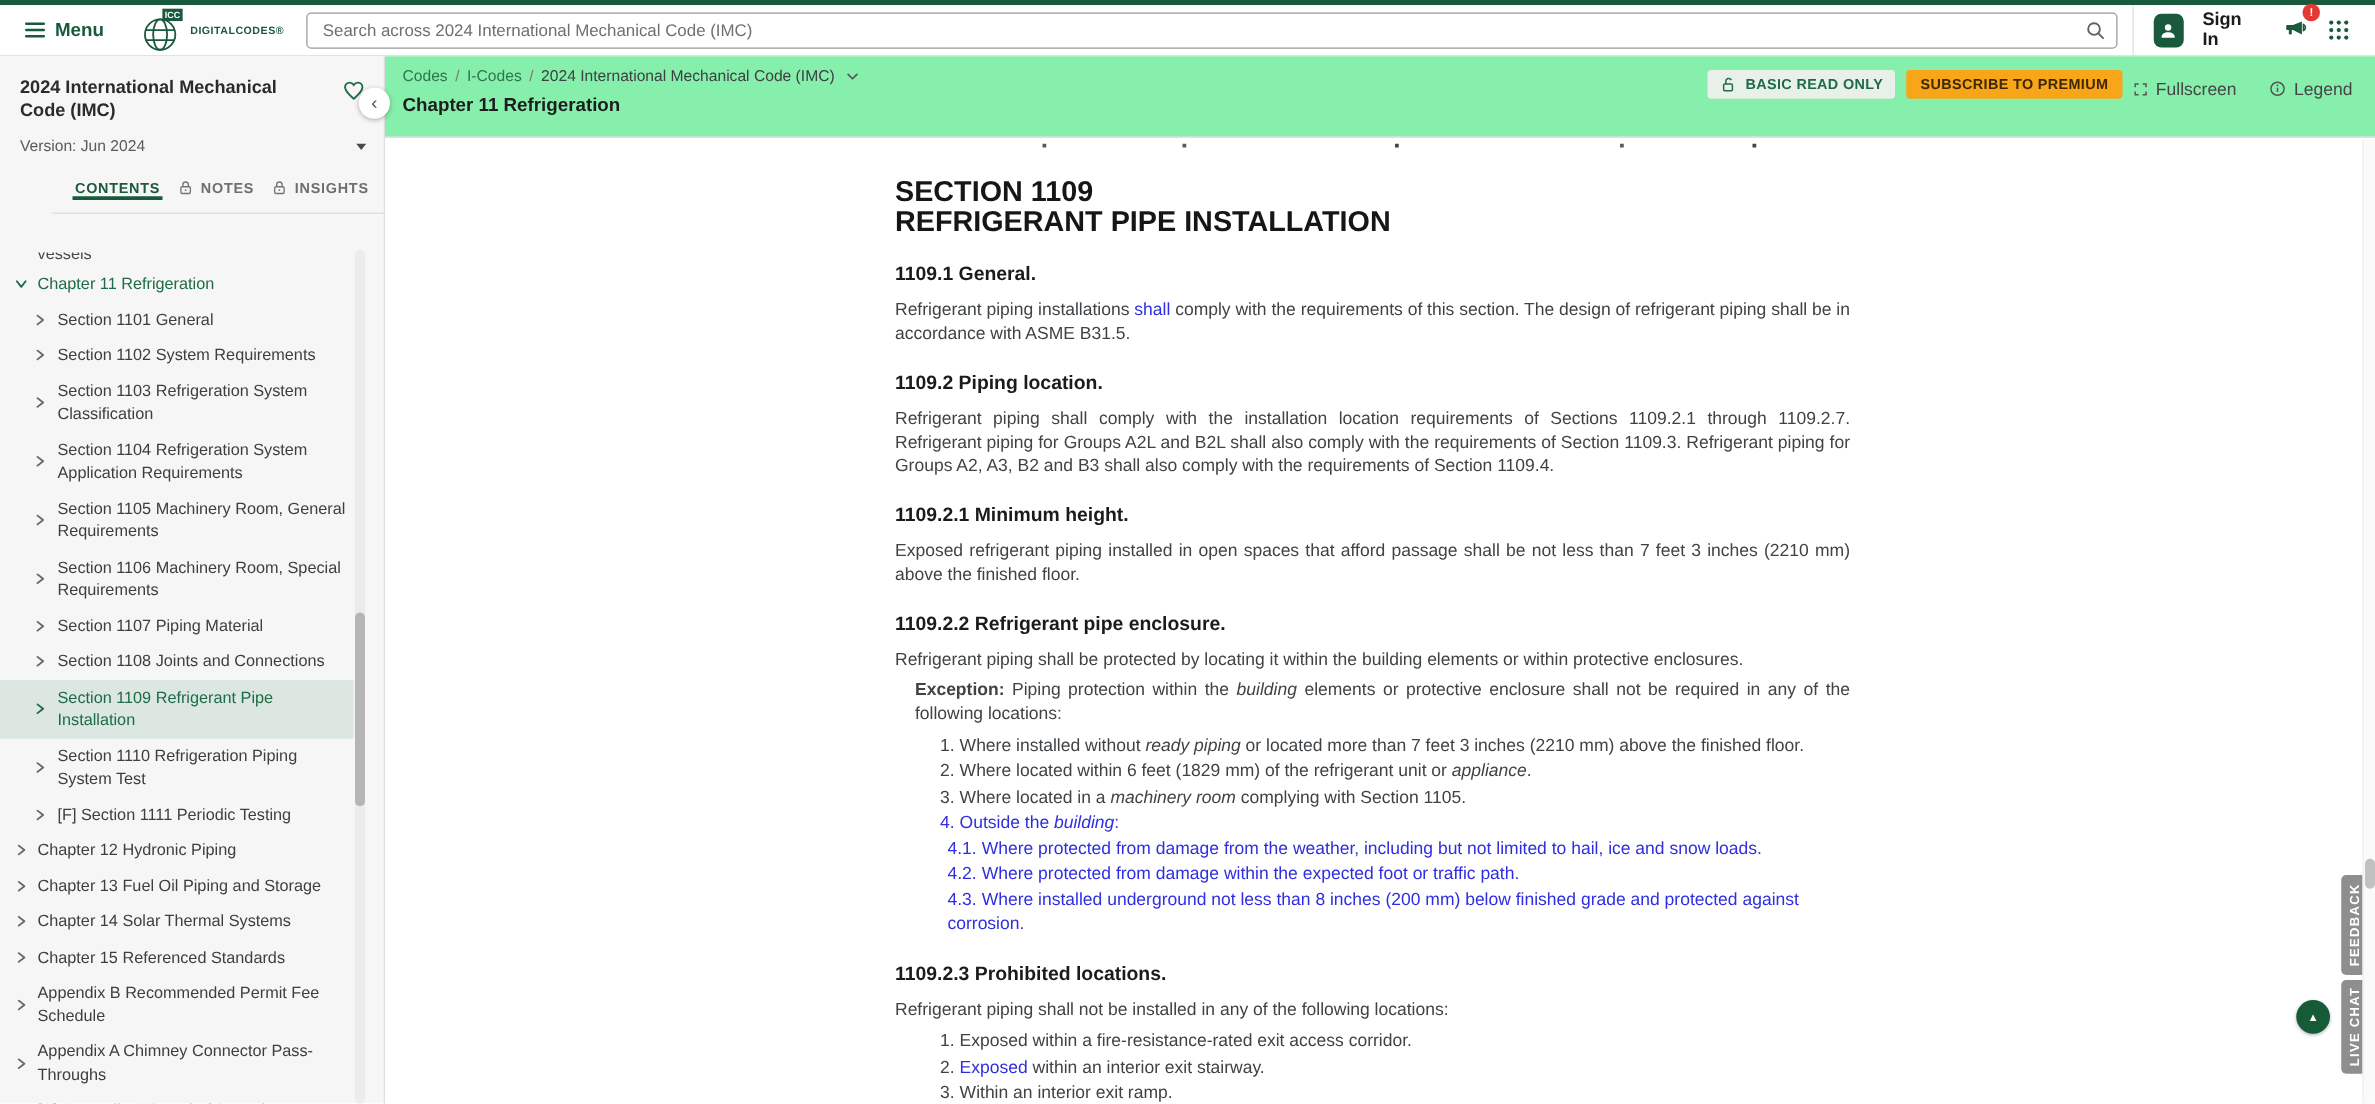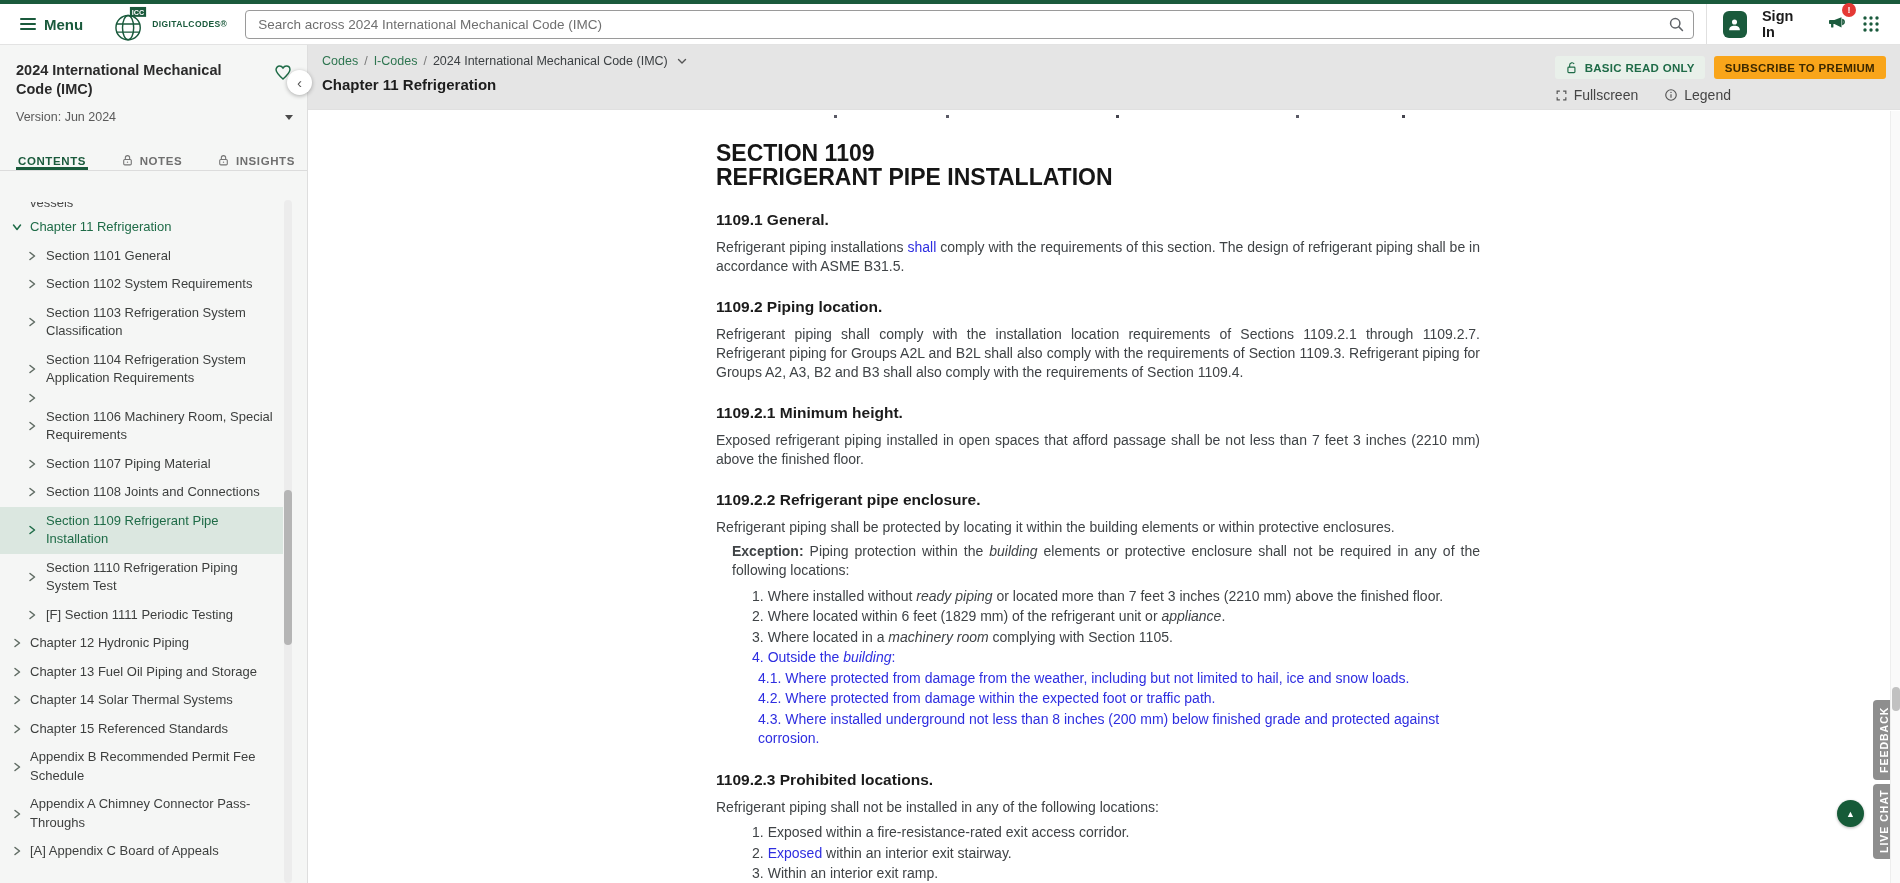--- a/index.html
+++ b/index.html
@@ -28,21 +28,21 @@
   .grid-btn { cursor:pointer; display:flex; margin-right:20px; }
 
   
   .sidebar { position:absolute; left:0; top:45px; bottom:0; width:308px; background:#f5f6f5; border-right:1px solid #dedede; overflow:hidden; }
   .sb-head { padding:16px 14px 0 16px; }
   .sb-title-row { display:flex; justify-content:space-between; align-items:flex-start; }
   .sb-title { width:235px; font-size:14.5px; font-weight:700; color:#2b2b2b; line-height:19px; }
   .heart { cursor:pointer; margin-top:2px; }
   .sb-version { margin-top:11px; font-size:12.5px; color:#5a5a5a; display:flex; align-items:center; gap:7px; cursor:pointer;justify-content:space-between; }
   .caret-down { width:0; height:0; border-left:4.5px solid transparent; border-right:4.5px solid transparent; border-top:5px solid #4a4a4a; display:inline-block; }
-  .sb-tabs { display:flex; align-items:flex-end; height:37px; margin-top:10px; border-bottom:1px solid #dcdcdc; padding:0 10px 0 16px; justify-content:space-between; }
+  .sb-tabs { display:flex; align-items:center; height:37px; margin-top:10px; border-bottom:1px solid #dcdcdc; padding:0 10px 0 16px; justify-content:space-between;margin-left:42px; }
   .sb-tab { display:flex; align-items:center; gap:6px; font-size:11.5px; font-weight:700; letter-spacing:.6px; color:#6f6f6f; cursor:pointer; border-bottom:3px solid transparent; padding:0 2px; }
   .sb-tab.active { color:var(--accent-green,#1a5a3c); border-bottom-color:var(--accent-green,#1a5a3c); }
   .sb-tree { position:absolute; left:0; right:24px; top:155px; bottom:0; overflow:hidden; padding-top:2px; }
   .trow { position:relative; padding:5px 6px 5px 30px; font-size:13px; line-height:18.5px; color:#3d3f3e; cursor:pointer; }
   .trow.lvl1 { padding-left:46px; }
   .trow .chev { position:absolute; left:11px; top:50%; transform:translateY(-50%); color:#5f6b63; display:flex; }
   .trow.lvl1 .chev { left:26px; }
   .chev-svg { width:12px; height:12px; }
   .chev-svg.down { transform:rotate(90deg); }
   .trow.grn { color:#1e6b47; }
@@ -51,29 +51,29 @@
   .trow.sel .chev { color:#1e6b47; }
   .trow.part { height:11px; overflow:hidden; padding:0 0 0 30px; color:#4a4a4a; }
   .trow.part .tlabel { display:block; margin-top:-8px; }
   .sb-scroll-track { position:absolute; right:15px; top:155px; bottom:0; width:8px; background:#ececec; border-radius:4px; }
   .sb-thumb { position:absolute; left:0; width:8px; height:155px; top:290px; background:#b5b5b5; border-radius:4px; cursor:pointer; }
 
   .collapse-btn { position:absolute; left:287px; top:70px; width:25px; height:25px; border-radius:50%; background:#fff; border:none; box-shadow:0 1px 4px rgba(0,0,0,.3); color:#555; font-size:15px; line-height:23px; cursor:pointer; z-index:5; }
 
   
   .main { position:absolute; left:308px; right:0; top:45px; bottom:0; background:#fff; }
-  .content-hdr { position:absolute; left:0; right:0; top:0; height:65px; background:#e5e5e5; border-bottom:1px solid #e0e0e0; }
+  .content-hdr { position:absolute; left:0; right:0; top:0; height:65px; background:#86efac; border-bottom:1px solid #e0e0e0; }
   .ch-left { position:absolute; left:14px; top:9px; }
   .breadcrumb { display:flex; align-items:center; gap:6px; font-size:12.5px; }
   .breadcrumb a { color:#2e7550; text-decoration:none; cursor:pointer; }
   .breadcrumb .sep { color:#7a7a7a; }
   .crumb-cur { color:#3c4043; cursor:pointer; }
   .bc-caret { margin-left:2px; display:flex; cursor:pointer; }
   .page-title { margin-top:8px; font-size:15px; font-weight:700; color:#1d1d1d; }
-  .ch-right { position:absolute; right:14px; top:11px; display:flex; flex-direction:column; gap:8px; }
+  .ch-right { position:absolute; right:14px; top:11px; display:flex; align-items:flex-end; gap:8px; }
   .ch-row1 { display:flex; align-items:center; gap:9px; }
   .plan-pill { display:flex; align-items:center; gap:6px; height:23px; background:#e9f0ea; border-radius:3px; padding:0 10px; color:#1e6b47; font-size:11.5px; font-weight:700; letter-spacing:.3px; }
   .subscribe { height:23px; background:var(--amber,#f9a51a); color:#3d2900; border:none; border-radius:3px; padding:0 11px; font-size:11.5px; font-weight:700; letter-spacing:.3px; cursor:pointer; font-family:"Liberation Sans",sans-serif; }
   .ch-row2 { display:flex; align-items:center; gap:26px; margin-right:4px; }
   .vc { display:flex; align-items:center; gap:6px; font-size:14px; color:#454545; cursor:pointer; }
 
   
   .doc { position:absolute; left:0; right:12px; top:66px; bottom:0; overflow:hidden; }
   .doc-col { width:764px; margin:0 auto; padding-top:4px; }
   .clipped-line { position:relative; height:3px; overflow:visible; }
@@ -226,21 +226,21 @@
           </span><span class="tlabel">Section 1103 Refrigeration System Classification</span></div>
         <div class="trow lvl1"><span class="chev">
             <svg class="chev-svg" viewBox="0 0 12 12">
               <path d="M4 2.5 L8.5 6 L4 9.5" fill="none" stroke="currentColor" stroke-width="1.5" stroke-linecap="round" stroke-linejoin="round"></path>
             </svg>
           </span><span class="tlabel">Section 1104 Refrigeration System Application Requirements</span></div>
         <div class="trow lvl1"><span class="chev">
             <svg class="chev-svg" viewBox="0 0 12 12">
               <path d="M4 2.5 L8.5 6 L4 9.5" fill="none" stroke="currentColor" stroke-width="1.5" stroke-linecap="round" stroke-linejoin="round"></path>
             </svg>
-          </span></div>
+          </span><span class="tlabel">Section 1105 Machinery Room, General Requirements</span></div>
         <div class="trow lvl1"><span class="chev">
             <svg class="chev-svg" viewBox="0 0 12 12">
               <path d="M4 2.5 L8.5 6 L4 9.5" fill="none" stroke="currentColor" stroke-width="1.5" stroke-linecap="round" stroke-linejoin="round"></path>
             </svg>
           </span><span class="tlabel">Section 1106 Machinery Room, Special Requirements</span></div>
         <div class="trow lvl1"><span class="chev">
             <svg class="chev-svg" viewBox="0 0 12 12">
               <path d="M4 2.5 L8.5 6 L4 9.5" fill="none" stroke="currentColor" stroke-width="1.5" stroke-linecap="round" stroke-linejoin="round"></path>
             </svg>
           </span><span class="tlabel">Section 1107 Piping Material</span></div>

